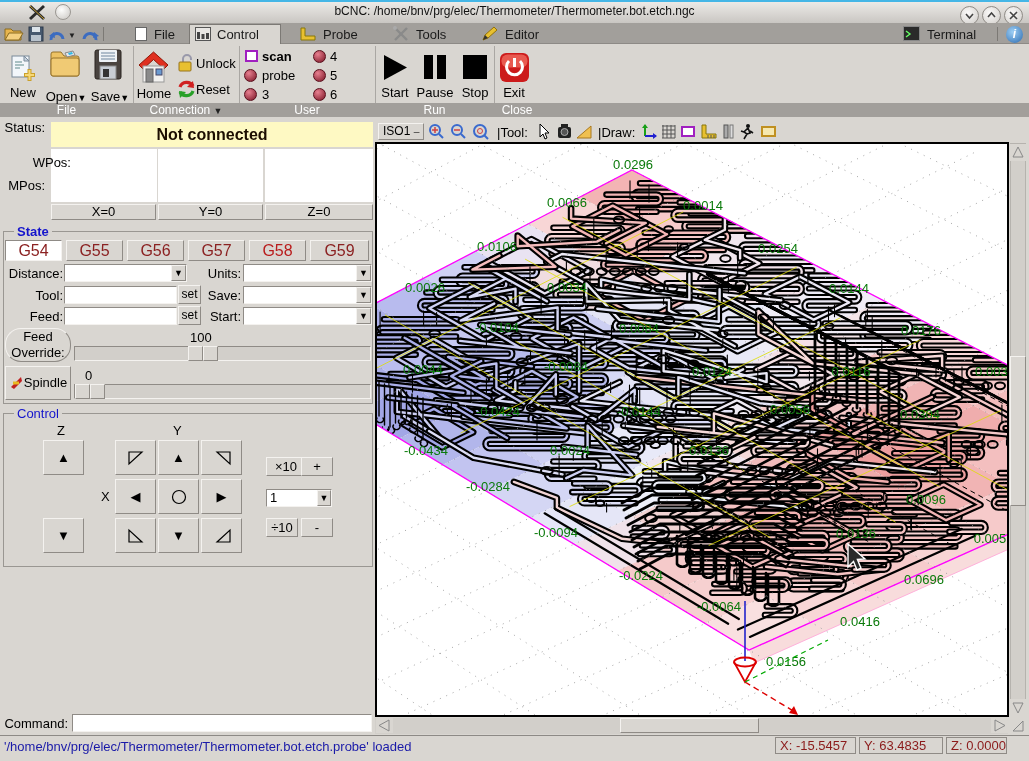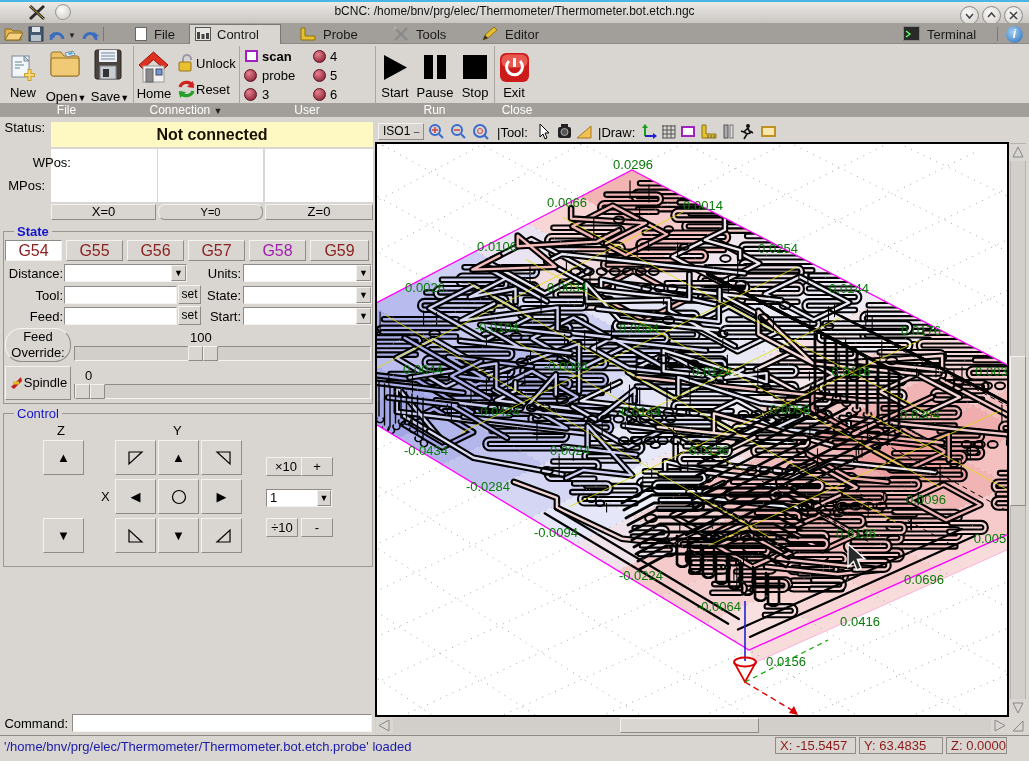--- a/index.html
+++ b/index.html
@@ -196,43 +196,43 @@
 <div class="lbl" style="left:496px;top:85px;width:36px;text-align:center;">Exit</div>
 
 <div class="rlbl" style="left:0px;top:120px;width:45px;">Status:</div>
 <div class="abs" style="left:51px;top:122px;width:322px;height:25px;background:#fef9c3;color:#1c0e00;font-weight:bold;font-size:16px;text-align:center;line-height:25px;">Not connected</div>
 <div class="abs" style="left:51px;top:149px;width:106px;height:53px;background:#fff;"></div>
 <div class="abs" style="left:158px;top:149px;width:105px;height:53px;background:#fff;"></div>
 <div class="abs" style="left:265px;top:149px;width:108px;height:53px;background:#fff;"></div>
 <div class="rlbl" style="left:12px;top:155px;width:45px;margin-left:14px;">WPos:</div>
 <div class="rlbl" style="left:0px;top:178px;width:45px;">MPos:</div>
 <div class="btn" style="left:51px;top:204px;width:105px;height:16px;font-size:13px;text-align:center;line-height:14px;">X=0</div>
-<div class="btn" style="left:158px;top:204px;width:105px;height:16px;font-size:11px;text-align:center;line-height:14px;border-radius:7px;">Y=0</div>
+<div class="btn" style="left:158px;top:204px;width:105px;height:16px;font-size:13px;text-align:center;line-height:14px;">Y=0</div>
 <div class="btn" style="left:265px;top:204px;width:108px;height:16px;font-size:13px;text-align:center;line-height:14px;">Z=0</div>
 
 <div class="grp" style="left:3px;top:231px;width:370px;height:173px;"></div>
 <div class="grplbl" style="left:14px;top:224px;font-weight:bold;">State</div>
 <div class="abs" style="left:5px;top:240px;width:57px;height:21px;background:#fff;border:1px solid;border-color:#8f8b86 #f4f2ef #f4f2ef #8f8b86;color:#8b2121;font-size:16px;text-align:center;line-height:19px;">G54</div>
 <div class="btn" style="left:66px;top:240px;width:57px;height:21px;color:#8b2121;font-size:16px;text-align:center;line-height:19px;">G55</div>
 <div class="btn" style="left:127px;top:240px;width:57px;height:21px;color:#8b2121;font-size:16px;text-align:center;line-height:19px;">G56</div>
 <div class="btn" style="left:188px;top:240px;width:57px;height:21px;color:#8b2121;font-size:16px;text-align:center;line-height:19px;">G57</div>
-<div class="btn" style="left:249px;top:240px;width:57px;height:21px;color:#a21caf;font-size:16px;text-align:center;line-height:19px;">G58</div>
+<div class="btn" style="left:249px;top:240px;width:57px;height:21px;color:#b91c1c;font-size:16px;text-align:center;line-height:19px;">G58</div>
 <div class="btn" style="left:310px;top:240px;width:59px;height:21px;color:#8b2121;font-size:16px;text-align:center;line-height:19px;">G59</div>
 
 <div class="rlbl" style="left:0px;top:266px;width:63px;padding-left:8px;">Distance:</div>
 <div class="sunken" style="left:64px;top:264px;width:123px;height:18px;"></div>
 <div class="btn" style="left:171px;top:265px;width:15px;height:16px;font-size:9px;text-align:center;line-height:15px;">▼</div>
 <div class="rlbl" style="left:160px;top:266px;width:81px;">Units:</div>
 <div class="sunken" style="left:243px;top:264px;width:129px;height:18px;"></div>
 <div class="btn" style="left:356px;top:265px;width:15px;height:16px;font-size:9px;text-align:center;line-height:15px;">▼</div>
 
 <div class="rlbl" style="left:0px;top:288px;width:63px;">Tool:</div>
 <div class="sunken" style="left:64px;top:286px;width:113px;height:18px;"></div>
 <div class="btn" style="left:178px;top:285px;width:23px;height:19px;font-size:12px;text-align:center;line-height:17px;">set</div>
-<div class="rlbl" style="left:160px;top:288px;width:81px;">State:</div>
+<div class="rlbl" style="left:160px;top:288px;width:81px;">Save:</div>
 <div class="sunken" style="left:243px;top:286px;width:129px;height:18px;"></div>
 <div class="btn" style="left:356px;top:287px;width:15px;height:16px;font-size:9px;text-align:center;line-height:15px;">▼</div>
 
 <div class="rlbl" style="left:0px;top:309px;width:63px;">Feed:</div>
 <div class="sunken" style="left:64px;top:307px;width:113px;height:18px;"></div>
 <div class="btn" style="left:178px;top:306px;width:23px;height:19px;font-size:12px;text-align:center;line-height:17px;">set</div>
 <div class="rlbl" style="left:160px;top:309px;width:81px;">Start:</div>
 <div class="sunken" style="left:243px;top:307px;width:129px;height:18px;"></div>
 <div class="btn" style="left:356px;top:308px;width:15px;height:16px;font-size:9px;text-align:center;line-height:15px;">▼</div>
 

